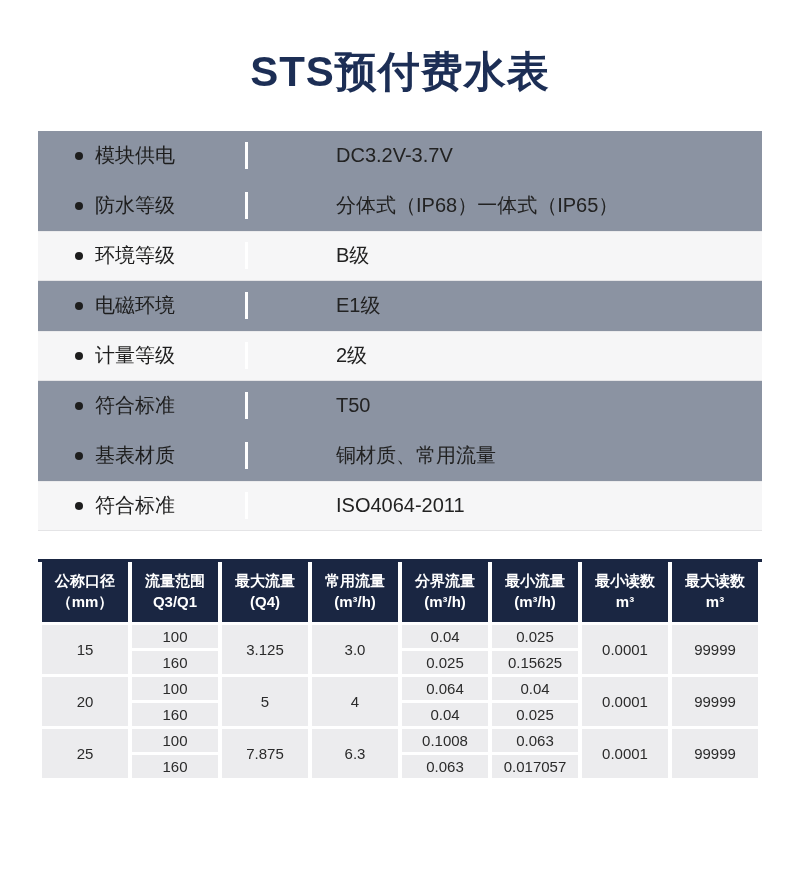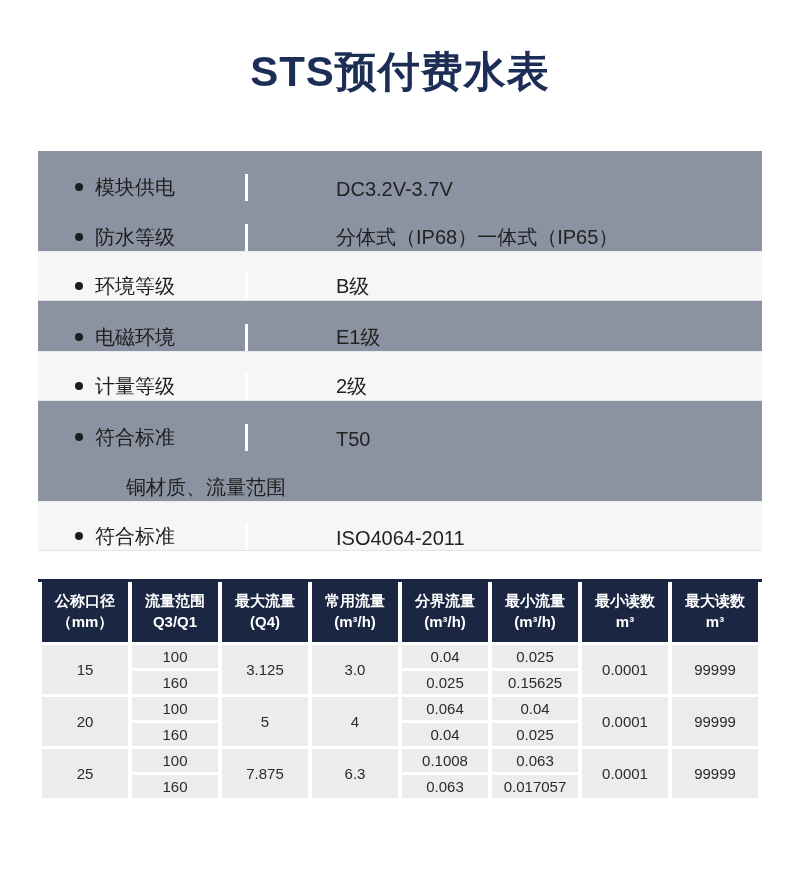--- a/index.html
+++ b/index.html
@@ -14,28 +14,28 @@
   .page { width: 800px; height: 888px; padding-top: 46px; }
 
   
   .title {
     text-align: center;
     font-size: 42px;
     font-weight: 700;
     color: #1c2e55;
     letter-spacing: 1px;
     line-height: 1.25;
-    margin-bottom: 52px;
+    margin-bottom: 32px;
   }
 
   
   .spec-table { width: 724px; margin: 0 auto; }
   .spec-row {
     display: flex;
-    align-items: flex-end;
+    align-items: center;
     height: 50px;
     width: 100%;
   }
   .spec-row.gray  { background: #8b93a2; }
   .spec-row.light { background: #f6f6f7; border-top: 1px solid #ebebed; border-bottom: 1px solid #e4e4e6; }
   .spec-label-cell {
     width: 210px;
     flex: 0 0 210px;
     display: flex;
     align-items: center;
@@ -154,21 +154,25 @@
     <div class="spec-row gray">
       <div class="spec-label-cell">
         <span class="bullet"></span>
         <span class="spec-label">符合标准</span>
       </div>
       <div class="spec-value">T50</div>
     </div>
 
 
     <div class="spec-row gray">
-      <div class="spec-value">铜材质、流量范围</div>
+      <div class="spec-label-cell">
+        <span class="bullet"></span>
+        <span class="spec-label">基表材质</span>
+      </div>
+      <div class="spec-value">铜材质、常用流量</div>
     </div>
 
     <div class="spec-row light">
       <div class="spec-label-cell">
         <span class="bullet"></span>
         <span class="spec-label">符合标准</span>
       </div>
       <div class="spec-value">ISO4064-2011</div>
     </div>
 

